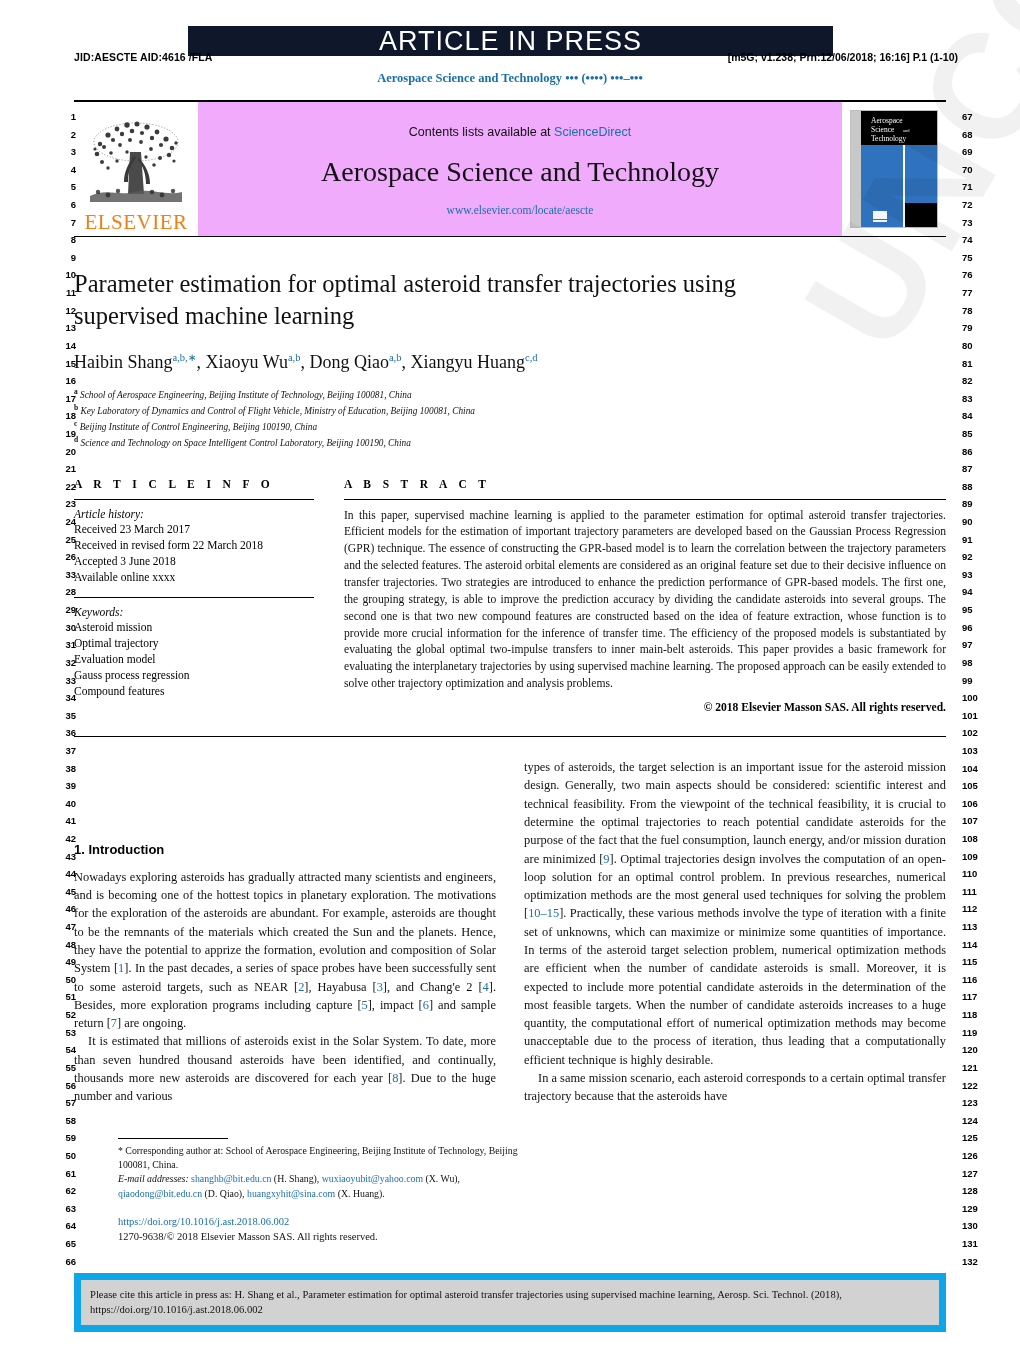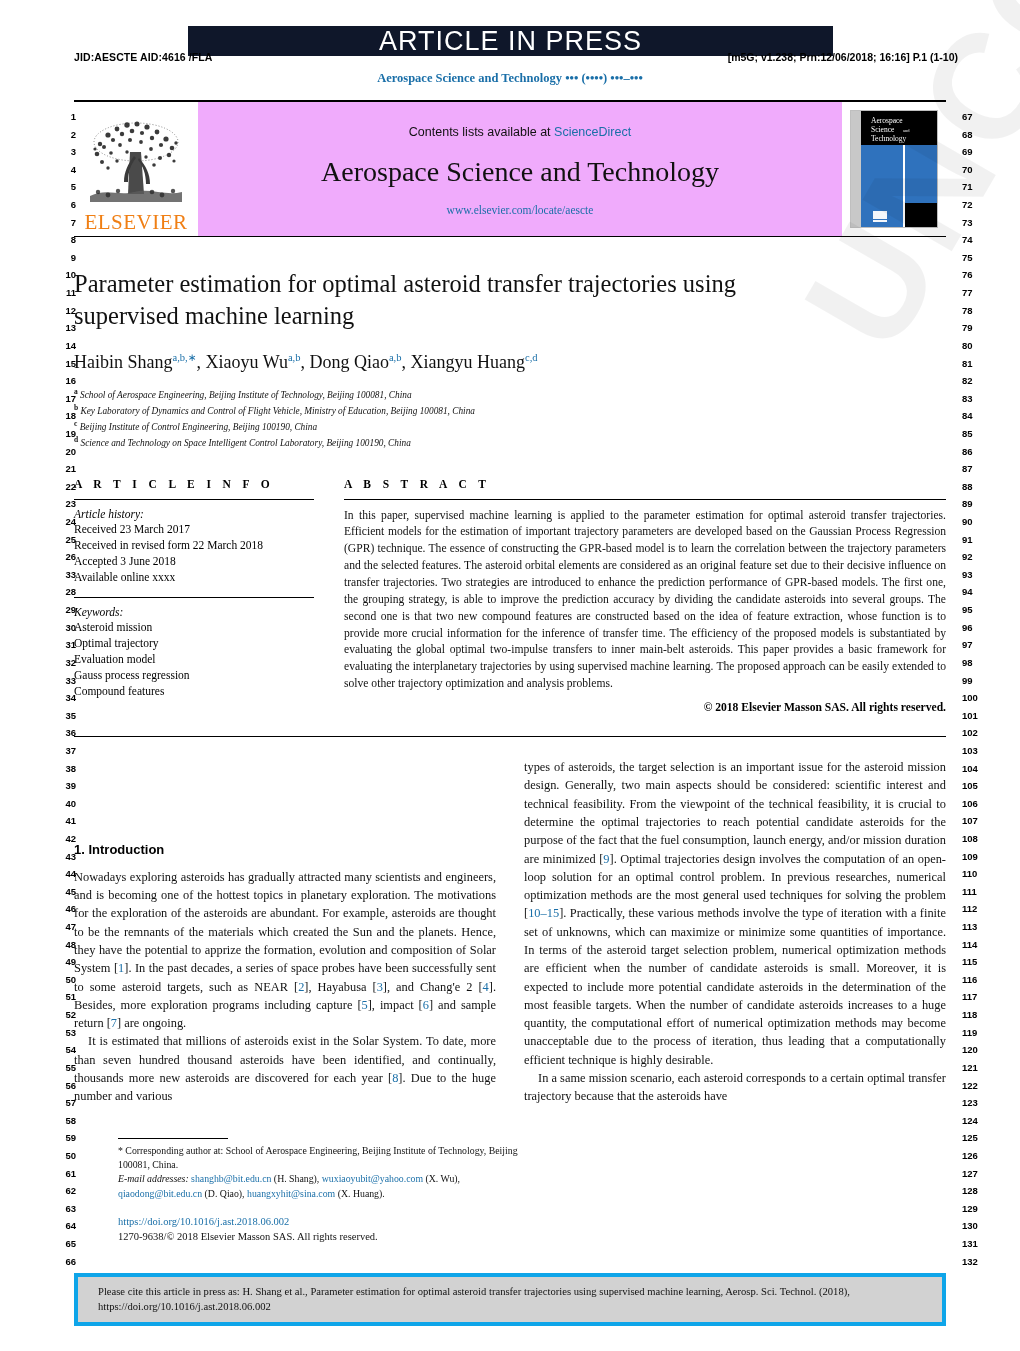--- a/index.html
+++ b/index.html
@@ -279,22 +279,22 @@
     color: #111;
     line-height: 1.4;
   }
 
   
   .cite-box {
     position: absolute;
     left: 74px; top: 1273px;
     width: 872px;
     background: #d2d2d2;
-    border: 4px solid #0ea5e9;
-    padding: 7px 20px 8px;
+    border: 7px solid #0ea5e9;
+    padding: 7px 9px 8px;
     font-size: 10.6px;
     line-height: 1.42;
     color: #111;
   }
 </style>
 </head>
 <body>
 
 <div class="watermark">
   <span style="left:470px; top:30px;">UNCORRECTED PROOF</span>

